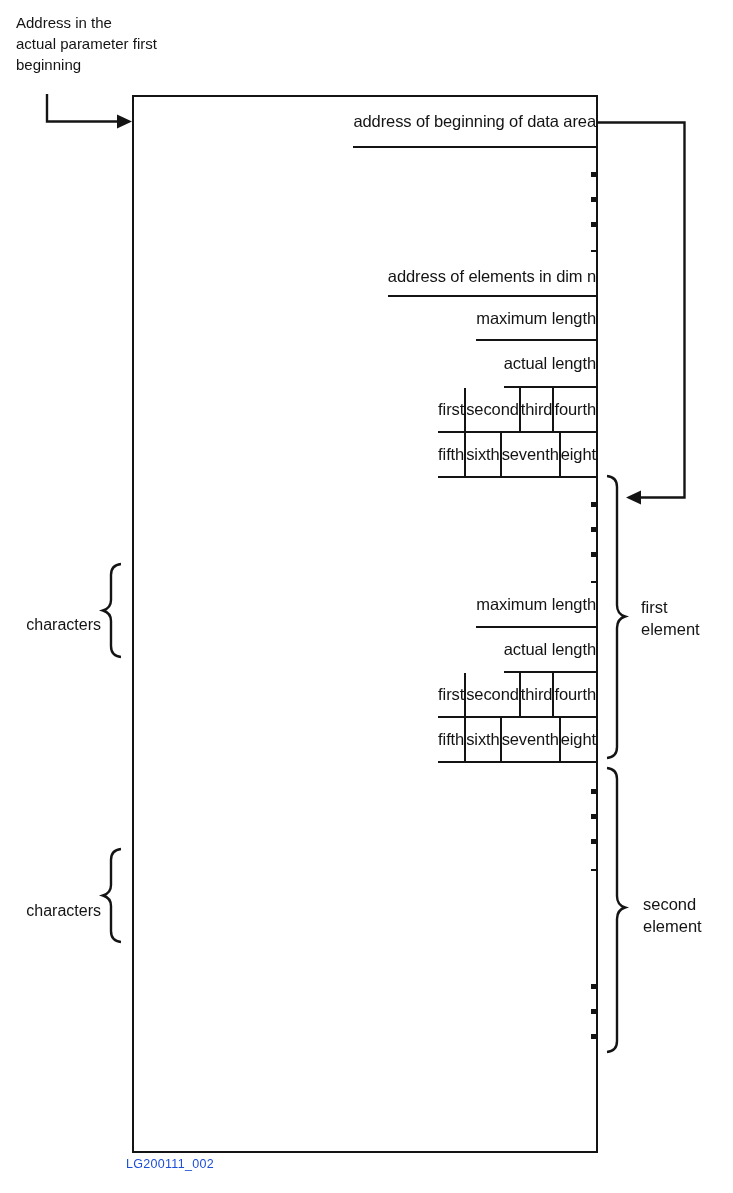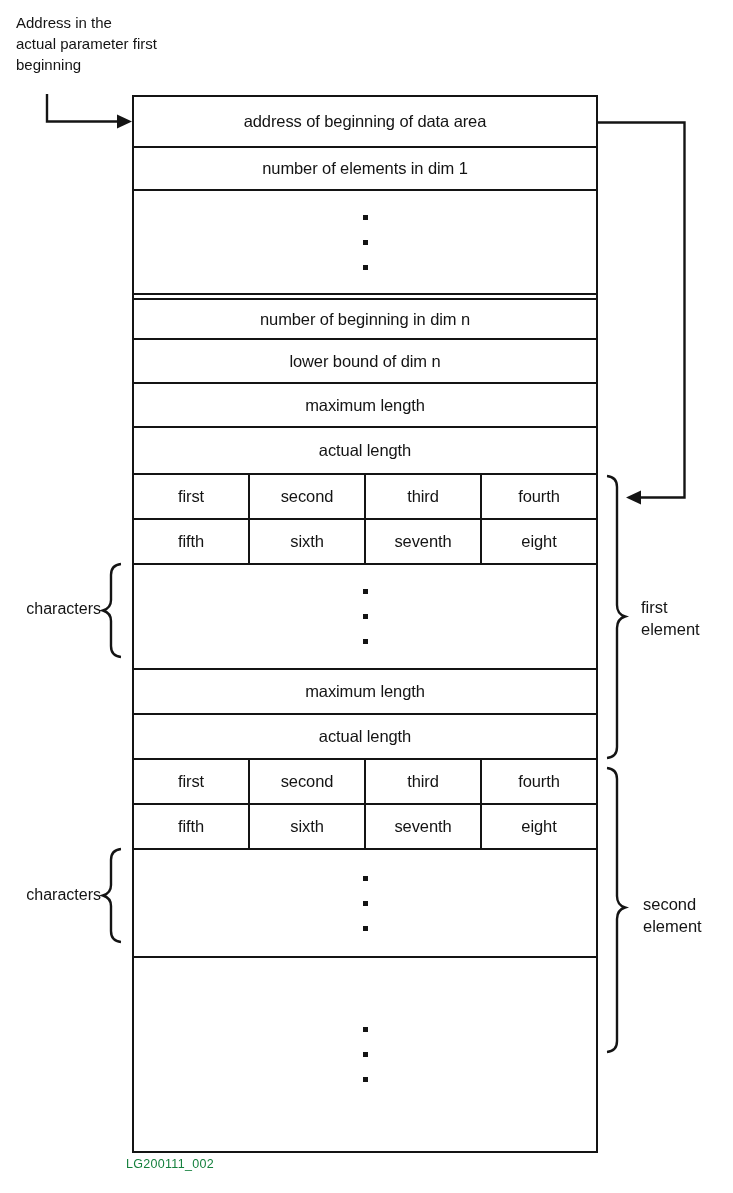--- a/index.html
+++ b/index.html
@@ -4,21 +4,21 @@
 <style>
   html,body { margin:0; padding:0; background:#ffffff; }
   .canvas {
     position:relative; width:733px; height:1193px; background:#ffffff;
     font-family:"Liberation Sans", sans-serif; color:#141414; overflow:hidden;
   }
   
   .tbl {
     position:absolute; left:132px; top:95px; width:466px; height:1058px;
     box-sizing:border-box; border:2.5px solid #141414; background:#fff;
-    display:flex; flex-direction:column;
+    display:flex; flex-direction:column;align-items:flex-end;
   }
   .row {
     box-sizing:content-box; border-bottom:2px solid #141414;
     display:flex; align-items:center; justify-content:center;
     font-size:16.5px; letter-spacing:-0.1px; white-space:nowrap;
   }
   .r1{height:49px}.r2{height:43px}.r3{height:41px}.r4{height:44px}
   .rdots1{height:102px}.rspace{height:3px}.r7{height:38px}.r8{height:42px}
   .r9{height:42px}.r10{height:45px}.rc{height:43px;padding:0}
   .rdots2{height:103px}.r14{height:43px}.r15{height:43px}
@@ -30,28 +30,28 @@
   }
   .cell:last-child { border-right:none; }
   .dots { flex-direction:column; justify-content:center; gap:20px; }
   .dot { width:5px; height:5px; background:#141414; }
   
   .note {
     position:absolute; left:16px; top:12px; font-size:15px; line-height:21px;
   }
   .chars-label {
     position:absolute; left:0; width:101px; text-align:right;
-    font-size:16px; line-height:18px;
+    font-size:16px; line-height:18px;margin-top:16px;
   }
   .elem-label {
     position:absolute; left:641px; font-size:16.5px; line-height:22px;
   }
   .fig-code {
     position:absolute; left:126px; top:1157px; font-size:12.5px;
-    color:#15803d; letter-spacing:0.3px;
+    color:#1d4ed8; letter-spacing:0.3px;
   }
   .overlay { position:absolute; left:0; top:0; width:733px; height:1193px; }
 </style>
 </head>
 <body>
 
 <div class="canvas">
 
   <div class="note">
     <div>Address in the</div>
@@ -69,36 +69,30 @@
       <path d="M607,768 Q617,769 617,779 L617,896 Q617,905 625,907.5 Q617,910 617,919 L617,1041 Q617,1051 607,1052"></path>
     </g>
     <polygon fill="#141414" points="132,121.5 117,114.5 117,128.5"></polygon>
     <polygon fill="#141414" points="626,497.5 641,490.5 641,504.5"></polygon>
   </svg>
 
   <div class="tbl">
     <div class="row r1">
         <span>address of beginning of data area</span>
       </div>
-    <div class="row r3">
-        <span>number of elements in dim 1</span>
-      </div>
 
     <div class="row dots rdots1">
       <span class="dot"></span>
       <span class="dot"></span>
       <span class="dot"></span>
     </div>
     <div class="row rspace"></div>
 
     <div class="row r7">
-        <span>number of beginning in dim n</span>
-      </div>
-    <div class="row r8">
-        <span>lower bound of dim n</span>
+        <span>address of elements in dim n</span>
       </div>
 
     <div class="row r9">
         <span>maximum length</span>
       </div>
     <div class="row r10">
         <span>actual length</span>
       </div>
 
     <div class="row grid rc">

